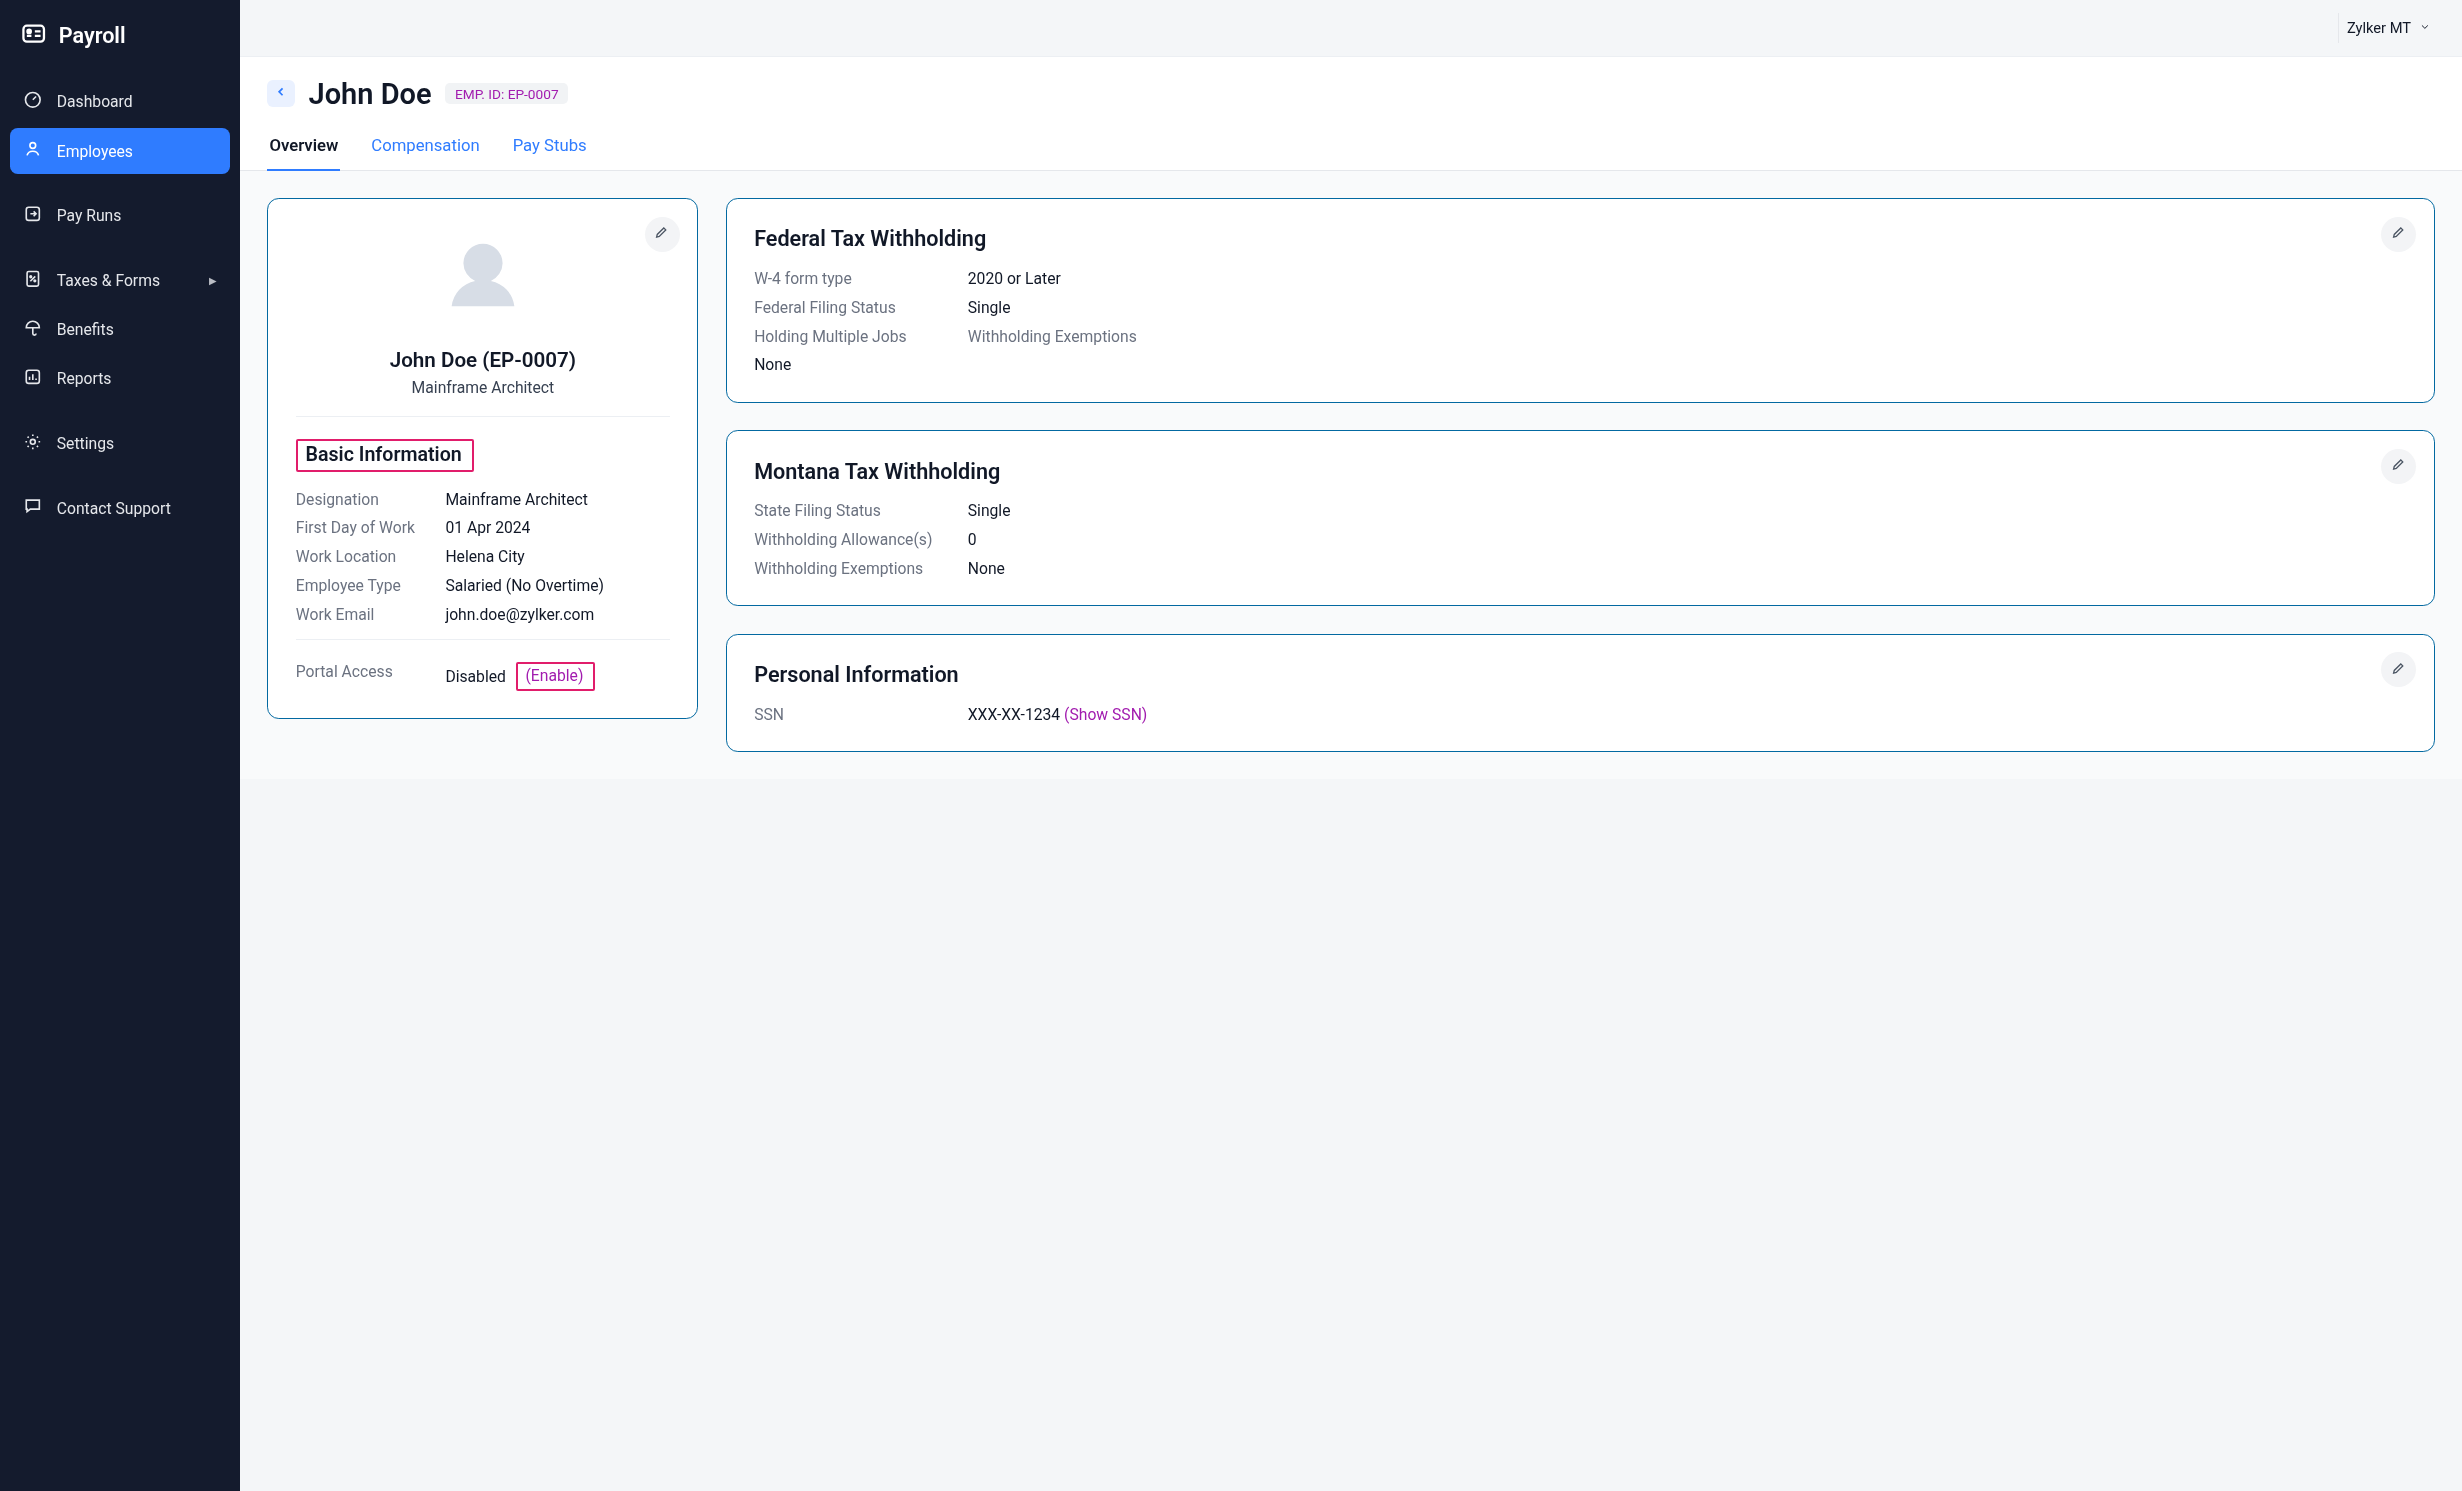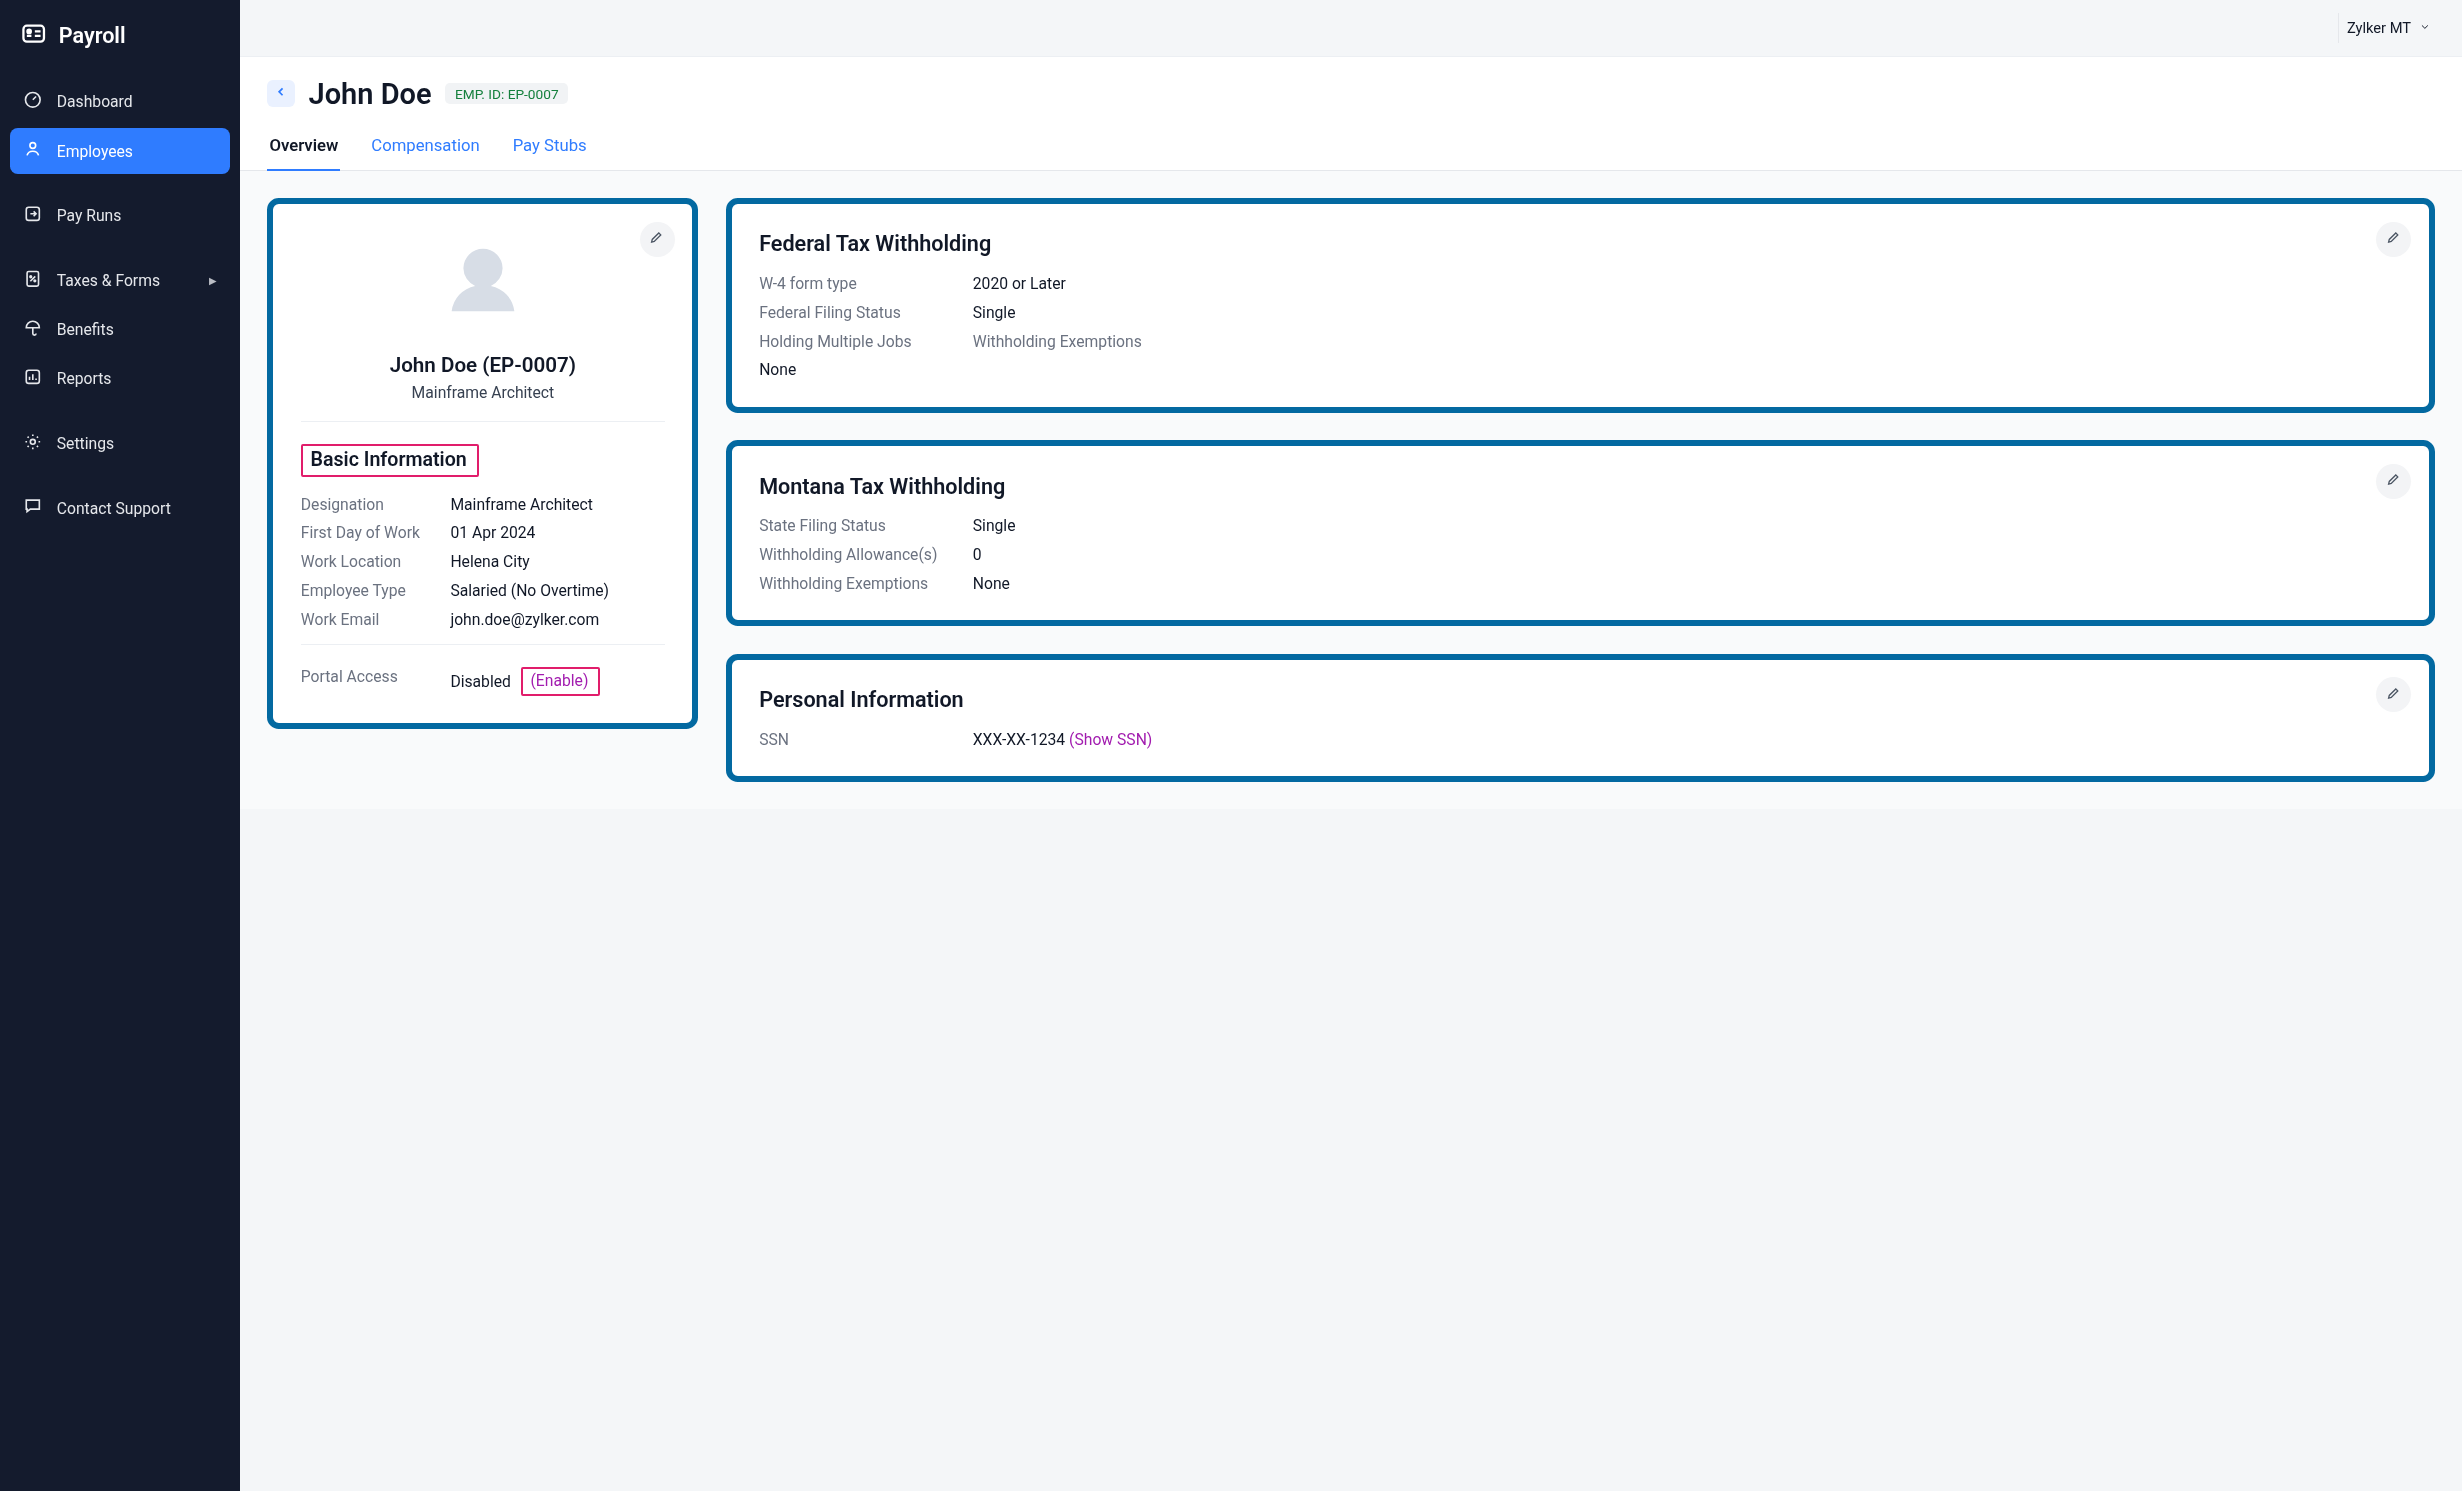--- a/index.html
+++ b/index.html
@@ -67,21 +67,21 @@
     padding: 0 27.4px 7.8px 27.4px;
   }
   .back-btn {
     width: 27.4px; height: 27.4px; border-radius: 5.9px;
     background: #eaf1ff; color: #2f7cff;
     display: flex; align-items: center; justify-content: center;
     cursor: pointer; font-size: 15.7px;
   }
   .page-title { font-size: 29px; font-weight: 600; }
   .emp-badge {
-    background: #f1f3f5; color: #15803d;
+    background: #f1f3f5; color: #a21caf;
     padding: 2.9px 9.8px; border-radius: 4.9px; font-size: 13.7px;
   }
   .tabs {
     display: flex; gap: 29px; padding: 9.8px 27.4px 0 27.4px;
     border-bottom: 1px solid #e5e7eb;
   }
   .tab {
     padding: 7.8px 2px 13.7px 2px; font-size: 16.7px; cursor: pointer;
     color: #2f7cff;
   }
@@ -92,21 +92,21 @@
   }
   .body-grid {
     display: grid;
     grid-template-columns: 431px 1fr;
     gap: 27.4px;
     padding: 27.4px;
     background: #f9fafb;
   }
   .card {
     background: #fff;
-    border: 6px solid #0369a1;
+    border: 1px solid #0369a1;
     border-radius: 11.8px;
     padding: 27.4px 27.4px;
     position: relative;
   }
   .card + .card { margin-top: 27.4px; }
   .card-title { font-size: 21.6px; font-weight: 600; margin-bottom: 17.6px; }
   .edit-btn {
     position: absolute; top: 17.6px; right: 17.6px;
     width: 35px; height: 35px; border-radius: 50%;
     background: #f3f4f6; display: flex; align-items: center; justify-content: center;

